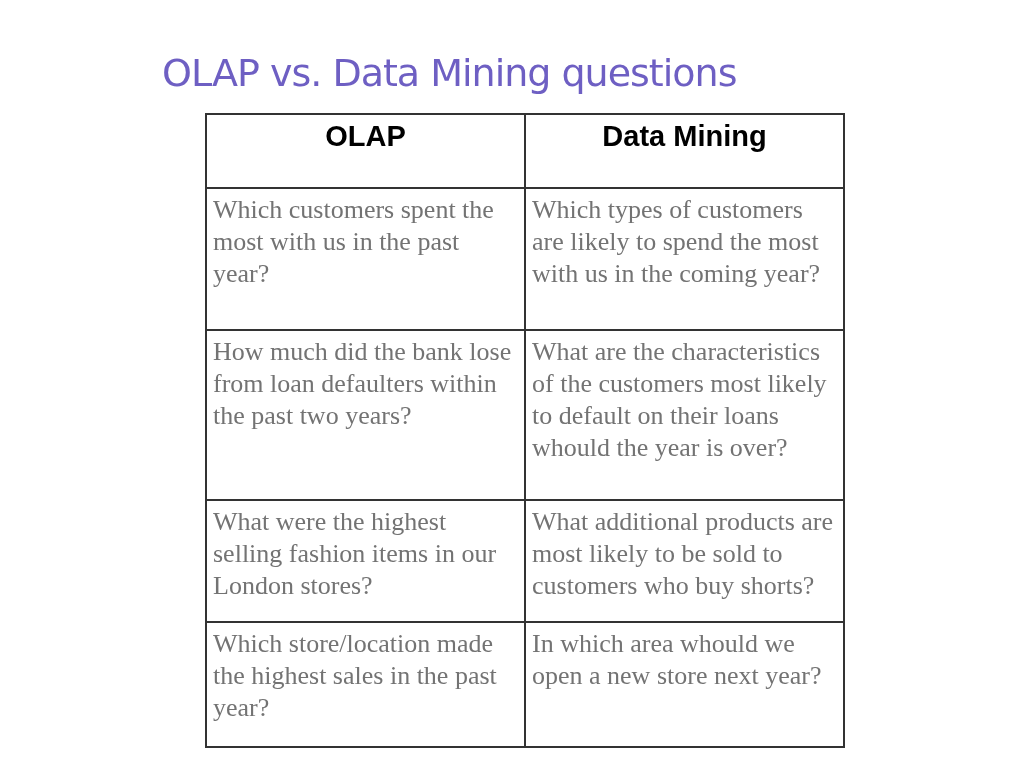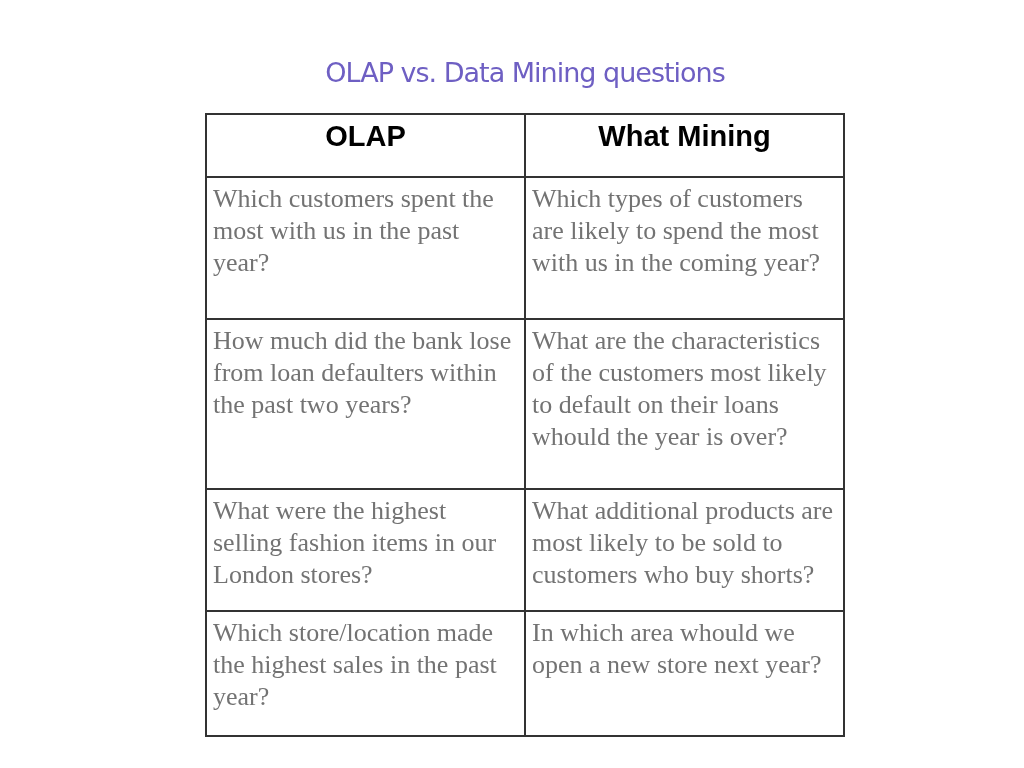--- a/index.html
+++ b/index.html
@@ -12,23 +12,23 @@
     width: 1024px;
     height: 768px;
     background: #ffffff;
     overflow: hidden;
   }
   .slide-title {
     position: absolute;
     left: 162px;
     top: 50px;
     width: 726px;
-    text-align: center;
+    text-align: left;
     font-family: "DejaVu Sans", "Liberation Sans", sans-serif;
-    font-size: 27px;
+    font-size: 38px;
     line-height: 46px;
     letter-spacing: -1px;
     color: #6e5fc3;
     white-space: nowrap;
   }
   table.cmp {
     position: absolute;
     left: 205px;
     top: 113px;
     width: 640px;
@@ -51,42 +51,42 @@
     padding: 4px 6px 0 6px;
   }
   table.cmp td {
     font-family: "Liberation Serif", "DejaVu Serif", serif;
     font-size: 26px;
     line-height: 32px;
     color: #737373;
     text-align: left;
     padding: 5px 8px 4px 6px;
   }
-  tr.row-header { height: 63px; padding-left: 26px; }
+  tr.row-header { height: 74px; padding-left: 26px; }
   tr.row-1 { height: 142px; }
   tr.row-2 { height: 170px; border-radius: 29px; }
   tr.row-3 { height: 122px; }
   tr.row-4 { height: 125px; padding-left: 24px; }
 </style>
 </head>
 <body>
 
 <div class="slide">
 
   <div class="slide-title">OLAP vs. Data Mining questions</div>
 
   <table class="cmp">
     <colgroup>
       <col>
       <col>
     </colgroup>
     <thead>
       <tr class="row-header">
         <th>OLAP</th>
-        <th>What Mining</th>
+        <th>Data Mining</th>
       </tr>
     </thead>
     <tbody>
       <tr class="row-1">
         <td>Which customers spent the most with us in the past year?</td>
         <td>Which types of customers are likely to spend the most with us in the coming year?</td>
       </tr>
       <tr class="row-2">
         <td>How much did the bank lose from loan defaulters within the past two years?</td>
         <td>What are the characteristics of the customers most likely to default on their loans whould the year is over?</td>

